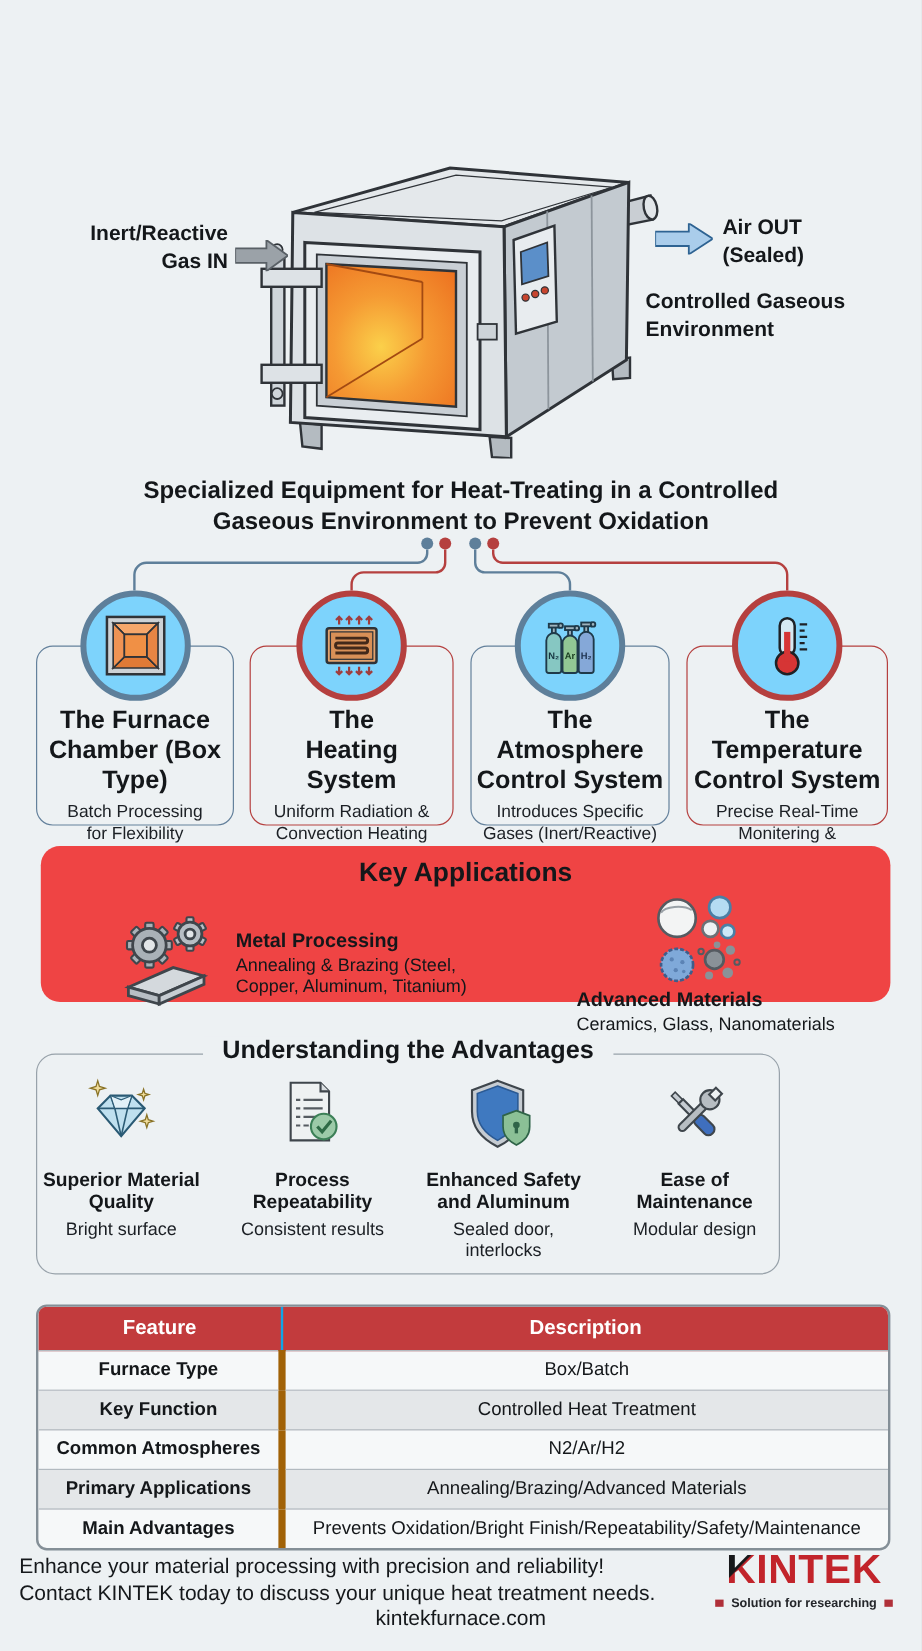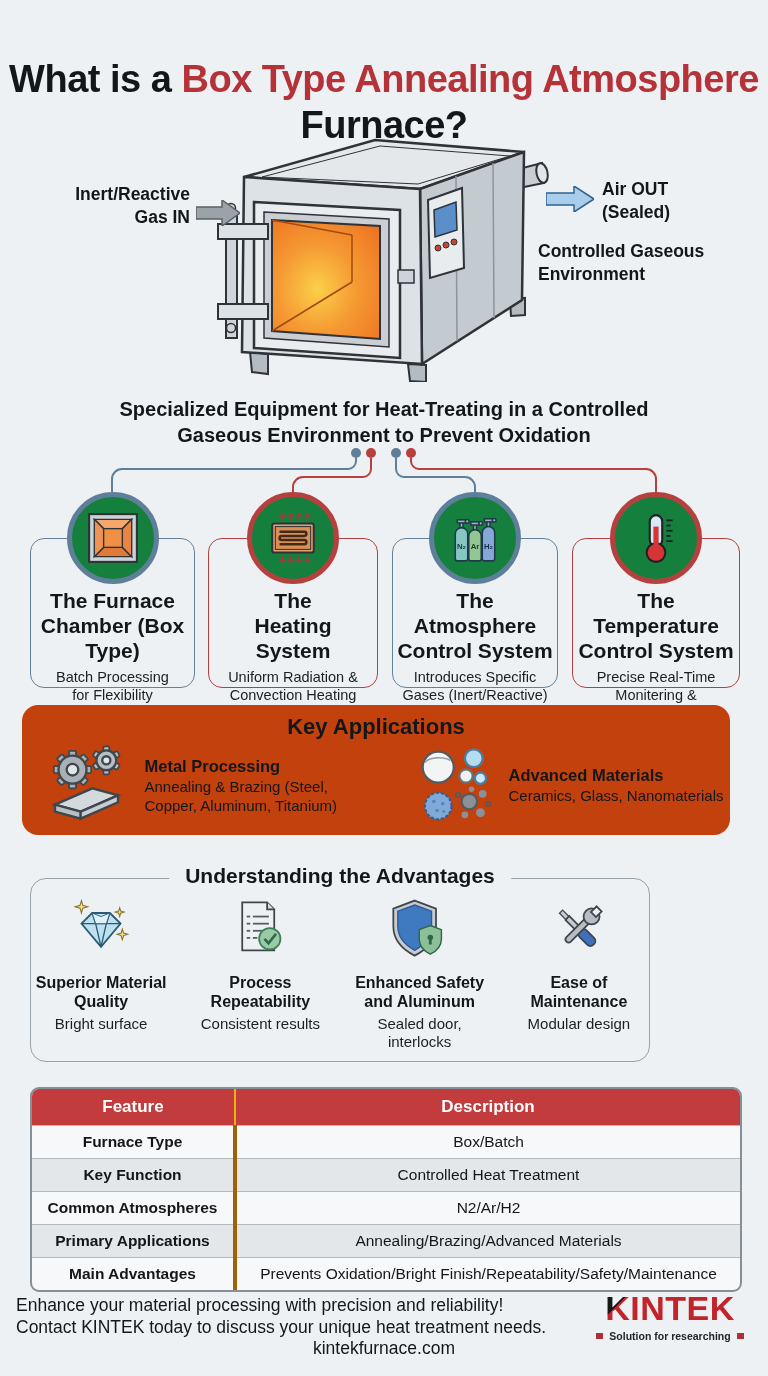--- a/index.html
+++ b/index.html
@@ -28,39 +28,39 @@
   
   .connector{position:absolute;left:0;top:443px;width:768px;height:54px;}
 
   
   .comp-card{position:absolute;top:538px;height:150px;border-radius:14px;box-sizing:border-box;
              text-align:center;padding:50px 4px 0 4px;}
   .card-blue{border:1.6px solid #64819c;}
   .card-red{border:1.6px solid #b5403f;}
   .comp-ring{position:absolute;top:-47px;left:50%;transform:translateX(-50%);
              width:92px;height:92px;box-sizing:border-box;border-radius:50%;
-             background:#15803d;display:flex;align-items:center;justify-content:center;}
+             background:#7dd3fc;display:flex;align-items:center;justify-content:center;}
   .ring-blue{border:5px solid #5e7f9a;}
   .ring-red{border:5px solid #b5403f;}
   .comp-title{font-weight:700;font-size:21px;line-height:1.18;margin:0 auto;}
   .comp-desc{font-size:14.5px;line-height:1.22;margin:6px auto 0 auto;color:#1b1f24;}
   #card1{left:30px;width:165px;} #card2{left:208px;width:170px;}
   #card3{left:392px;width:166px;} #card4{left:572px;width:168px;}
   #card2 .comp-title{max-width:110px;}
   #card1 .comp-desc{max-width:120px;}
   #card4 .comp-desc{max-width:125px;}
 
   
-  .apps{position:absolute;left:22px;top:705px;width:708px;height:130px;
-        background:#c2410c;border-radius:16px;box-sizing:border-box;}
+  .apps{position:absolute;left:34px;top:705px;width:708px;height:130px;
+        background:#ef4444;border-radius:16px;box-sizing:border-box;}
   .apps-title{text-align:center;font-weight:700;font-size:22px;padding-top:9px;}
   .apps-row{display:flex;margin-top:4px;align-items:center;justify-content:center;}
   .app-item{display:flex;align-items:center;}
   .app-item1{margin-left:20px;width:346px;}
-  .app-item2{margin-left:22px;}
+  .app-item2{margin-left:22px;flex-direction:column;}
   .app-icon{flex:0 0 auto;}
   .app-text{margin-left:12px;}
   .app-title{font-weight:700;font-size:16.5px;}
   .app-desc{font-size:15px;line-height:1.25;margin-top:2px;}
   .app-item1 .app-desc{max-width:212px;}
 
   
   .adv{position:absolute;left:30px;top:878px;width:620px;height:184px;box-sizing:border-box;
        border:1.6px solid #98a2aa;border-radius:16px;}
   .adv-title{position:absolute;top:-15px;left:50%;transform:translateX(-50%);
@@ -74,43 +74,42 @@
   .adv-item:nth-child(2) .adv-item-title{max-width:115px;}
   .adv-item:nth-child(3) .adv-item-title{max-width:140px;}
   .adv-item:nth-child(4) .adv-item-title{max-width:115px;}
   .adv-item:nth-child(3) .adv-item-desc{max-width:115px;}
 
   
   .spec{position:absolute;left:30px;top:1087px;width:708px;border:2px solid #848f97;
         border-radius:9px;overflow:hidden;background:#f6f8f9;}
   .spec table{width:100%;border-collapse:collapse;}
   .spec th{background:#c23b3d;color:#fff;font-weight:700;font-size:17px;height:34px;}
-  .spec th:first-child{width:200px;border-right:2px solid #eab308;}
+  .spec th:first-child{width:200px;border-right:2px solid #0ea5e9;}
   .spec td{height:30px;font-size:15.5px;text-align:center;border-top:1px solid #b3bac0;}
-  .spec td.feature{font-weight:700;border-right:4px solid #a16207;}
+  .spec td.feature{font-weight:700;border-right:6px solid #a16207;}
   .spec tr:nth-child(even) td{background:#e4e7e9;}
 
   
   .footer-text{position:absolute;left:16px;top:1295px;width:565px;
                font-size:17.5px;line-height:1.24;color:#15181b;}
   .website{position:absolute;left:0;top:1338px;width:768px;text-align:center;font-size:17.5px;}
   .logo{position:absolute;top:1291px;right:24px;width:148px;text-align:center;}
   .brand{font-size:34px;font-weight:800;color:#c2242b;line-height:1.05;letter-spacing:0.5px;}
   .brand-k{background:linear-gradient(135deg,#17181a 45%,#c2242b 45%);
            -webkit-background-clip:text;background-clip:text;color:transparent;}
   .logo-tag{display:flex;align-items:center;justify-content:center;gap:6px;margin-top:3px;}
   .tag-bar{width:17px;height:6px;background:#b03039;}
   .tag-text{font-size:10.5px;font-weight:600;color:#24262a;white-space:nowrap;}
 </style>
 </head>
 <body>
 
 <div id="page">
 
-  <h1 class="main-title"><span class="inner"><span>What is a </span><span class="hl">Box Type Annealing Atmosphere</span><span> Furnace?</span></span></h1>
 
   <svg class="furnace-svg" viewBox="0 0 350 250" aria-hidden="true">
     <defs>
       <radialGradient id="glow" cx="42%" cy="58%" r="80%">
         <stop offset="0%" stop-color="#fbd04a"></stop>
         <stop offset="45%" stop-color="#f59a33"></stop>
         <stop offset="100%" stop-color="#ec6f1f"></stop>
       </radialGradient>
     </defs>
 

